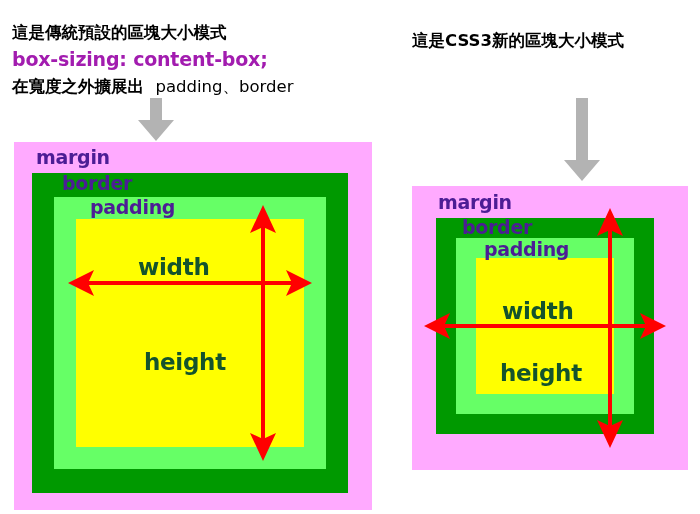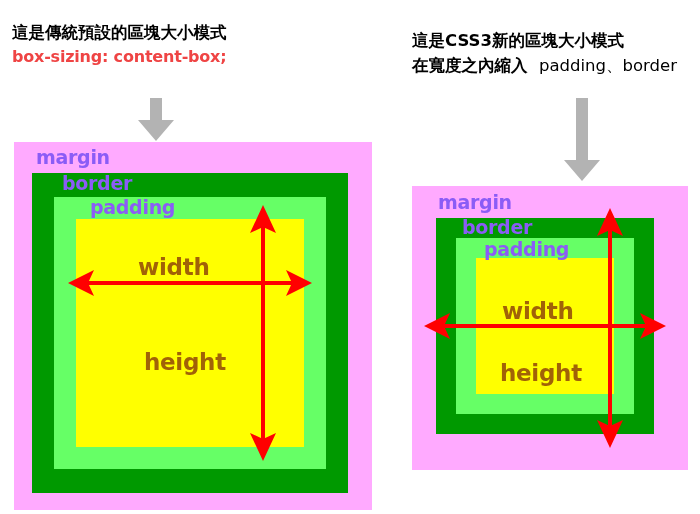--- a/index.html
+++ b/index.html
@@ -28,23 +28,23 @@
     line-height: 1.52;
     color: #000000;
     white-space: nowrap;
   }
   .caption .line1 {
     font-size: 16.5px;
     font-weight: 600;
     letter-spacing: 0px;
   }
   .caption .line2 {
-    font-size: 16px;
+    font-size: 19px;
     font-weight: bold;
-    color: #ef4444;
+    color: #a21caf;
     letter-spacing: -0.2px;
   }
   .caption .line3 {
     font-size: 16.5px;
     font-weight: 600;
   }
   .caption .line3 .mono {
     font-weight: 400;
   }
   #caption-left  { left: 12px; top: 20px; }
@@ -73,50 +73,50 @@
     background: #66ff66;
   }
   .content-box {
     position: absolute;
     background: #ffff00;
   }
   .box-label {
     position: absolute;
     font-size: 19px;
     font-weight: bold;
-    color: #8b5cf6;
+    color: #4c1d95;
     white-space: nowrap;
     letter-spacing: -0.3px;
   }
   .dim-label {
     position: absolute;
     font-size: 23px;
     font-weight: bold;
-    color: #a16207;
+    color: #14532d;
     white-space: nowrap;
     letter-spacing: -0.3px;
   }
   .arrow-svg {
     position: absolute;
     overflow: visible;
   }
 </style>
 </head>
 <body>
 
 <div class="stage">
 
   <div class="caption" id="caption-left">
     <div class="line1">這是傳統預設的區塊大小模式</div>
     <div class="line2">box-sizing: content-box;</div>
+    <div class="line3"><span>在寬度之外擴展出</span>&nbsp;&nbsp;<span class="mono">padding、border</span></div>
   </div>
 
   <div class="caption" id="caption-right">
     <div class="line1">這是CSS3新的區塊大小模式</div>
-    <div class="line3"><span>在寬度之內縮入</span>&nbsp;&nbsp;<span class="mono">padding、border</span></div>
   </div>
 
   <svg class="gray-arrow" style="left:136px; top:98px;" width="40" height="44" viewBox="0 0 40 44">
     <polygon points="14,0 26,0 26,22 38,22 20,43 2,22 14,22" fill="#b3b3b3"></polygon>
   </svg>
 
   <svg class="gray-arrow" style="left:562px; top:98px;" width="40" height="84" viewBox="0 0 40 84">
     <polygon points="14,0 26,0 26,62 38,62 20,83 2,62 14,62" fill="#b3b3b3"></polygon>
   </svg>
 

